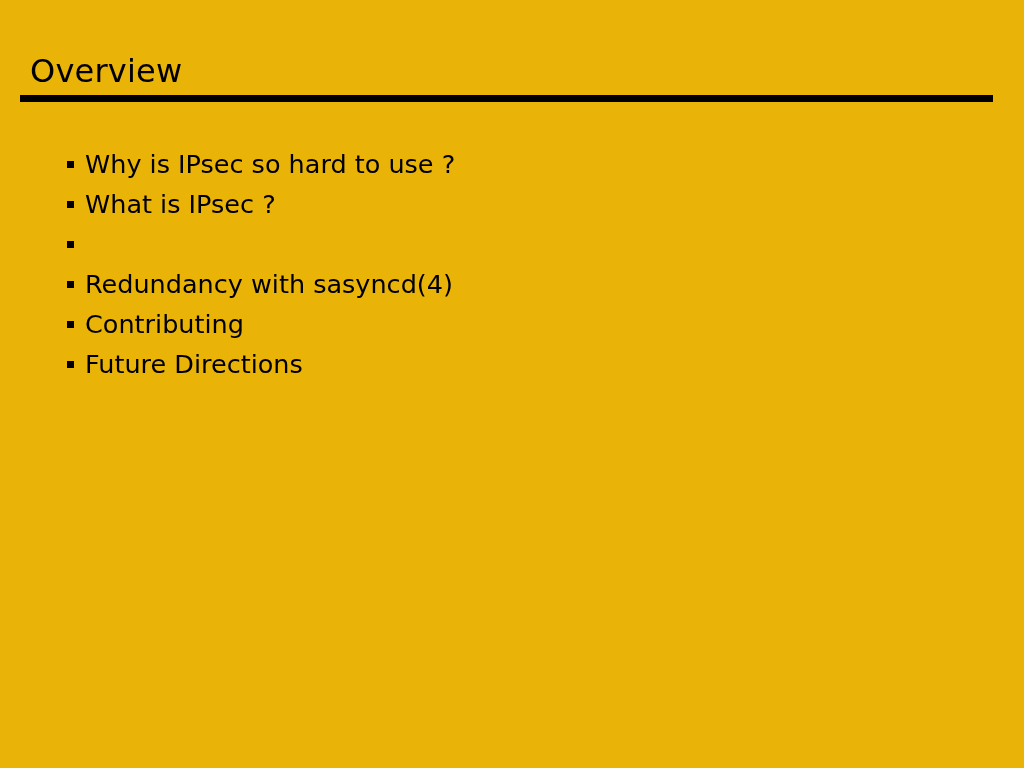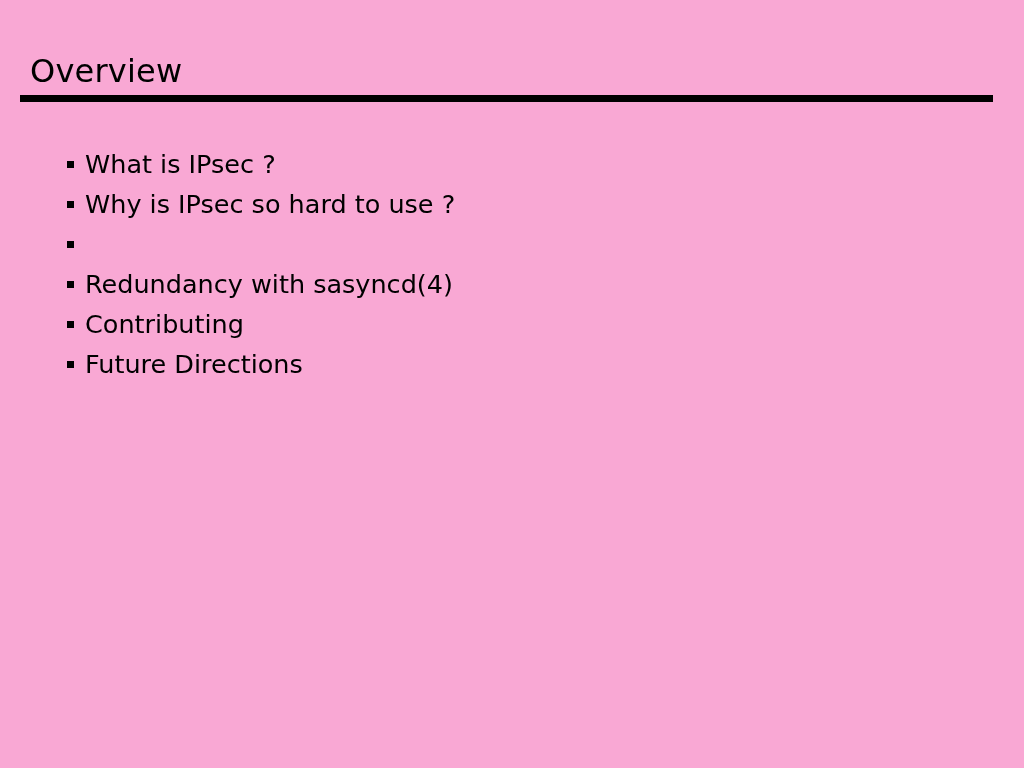--- a/index.html
+++ b/index.html
@@ -12,21 +12,21 @@
     height: 768px;
     background: #f4faf6;
     font-family: "DejaVu Sans", sans-serif;
     overflow: hidden;
   }
 
   .slide {
     position: relative;
     width: 1024px;
     height: 768px;
-    background: #f9a8d4;
+    background: #eab308;
     box-sizing: border-box;
   }
 
   
   .slide-title {
     position: absolute;
     left: 30px;
     top: 52px;
     font-size: 32px;
     line-height: 38px;
@@ -86,25 +86,25 @@
 
 <div class="slide">
 
   <div class="slide-title">Overview</div>
 
   <div class="title-rule"></div>
 
   <ul class="bullet-list">
     <li class="bullet-item">
       <span class="bullet-marker"></span>
-      <span class="bullet-text">What is IPsec ?</span>
+      <span class="bullet-text">Why is IPsec so hard to use ?</span>
     </li>
     <li class="bullet-item">
       <span class="bullet-marker"></span>
-      <span class="bullet-text">Why is IPsec so hard to use ?</span>
+      <span class="bullet-text">What is IPsec ?</span>
     </li>
     <li class="bullet-item">
       <span class="bullet-marker"></span>
     </li>
     <li class="bullet-item">
       <span class="bullet-marker"></span>
       <span class="bullet-text">Redundancy with sasyncd(4)</span>
     </li>
     <li class="bullet-item">
       <span class="bullet-marker"></span>

